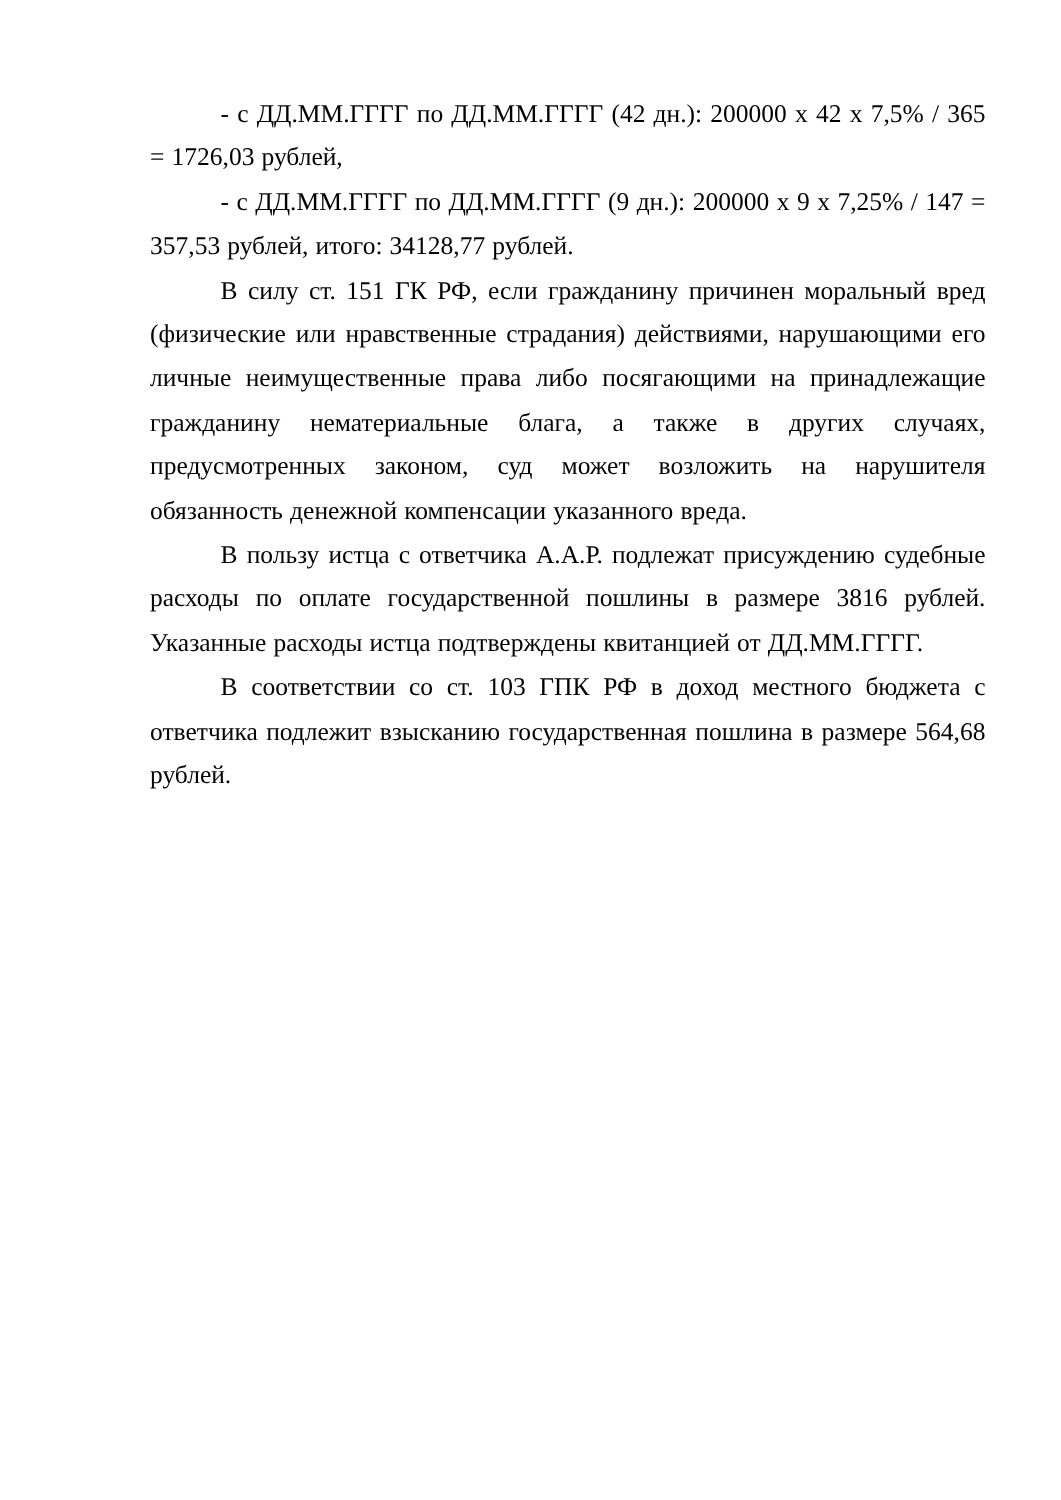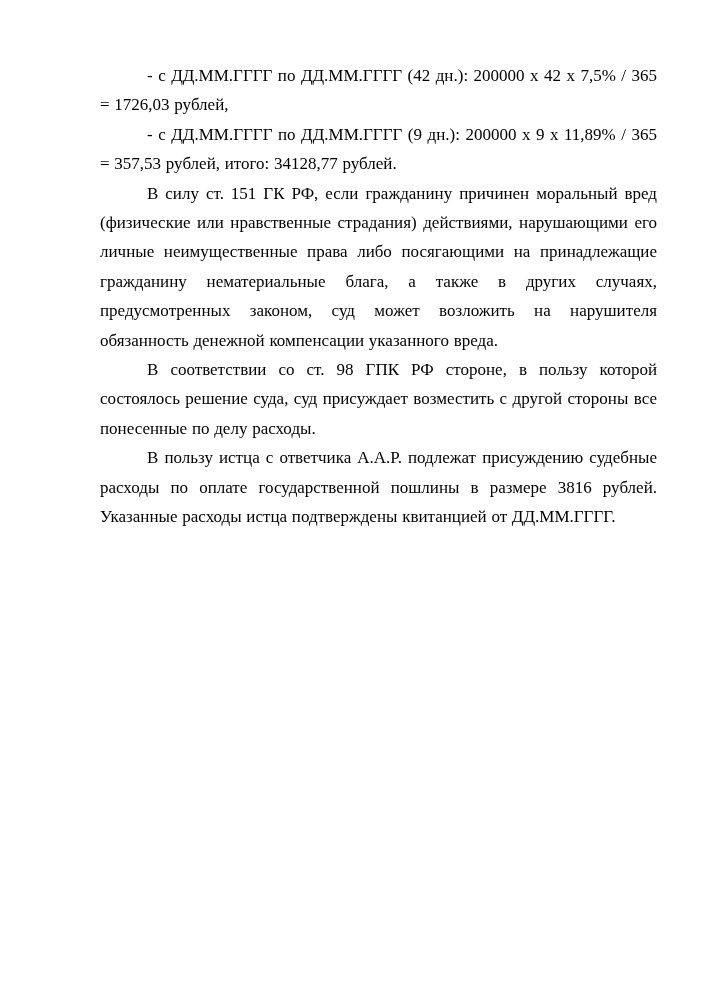--- a/index.html
+++ b/index.html
@@ -30,18 +30,18 @@
     text-indent: 47px;
     word-spacing: 0.5px;
   }
 </style>
 </head>
 <body>
 
 <div class="page">
   <div class="doc-body">
     <p>- с ДД.ММ.ГГГГ по ДД.ММ.ГГГГ (42 дн.): 200000 х 42 х 7,5% / 365 = 1726,03 рублей,</p>
-    <p>- с ДД.ММ.ГГГГ по ДД.ММ.ГГГГ (9 дн.): 200000 х 9 х 11,89% / 365 = 357,53 рублей, итого: 34128,77 рублей.</p>
+    <p>- с ДД.ММ.ГГГГ по ДД.ММ.ГГГГ (9 дн.): 200000 х 9 х 7,25% / 147 = 357,53 рублей, итого: 34128,77 рублей.</p>
     <p>В силу ст. 151 ГК РФ, если гражданину причинен моральный вред (физические или нравственные страдания) действиями, нарушающими его личные неимущественные права либо посягающими на принадлежащие гражданину нематериальные блага, а также в других случаях, предусмотренных законом, суд может возложить на нарушителя обязанность денежной компенсации указанного вреда.</p>
-    <p>В соответствии со ст. 98 ГПК РФ стороне, в пользу которой состоялось решение суда, суд присуждает возместить с другой стороны все понесенные по делу расходы.</p>
     <p>В пользу истца с ответчика А.А.Р. подлежат присуждению судебные расходы по оплате государственной пошлины в размере 3816 рублей. Указанные расходы истца подтверждены квитанцией от ДД.ММ.ГГГГ.</p>
+    <p>В соответствии со ст. 103 ГПК РФ в доход местного бюджета с ответчика подлежит взысканию государственная пошлина в размере 564,68 рублей.</p>
   </div>
 </div>
 
 </body></html>

